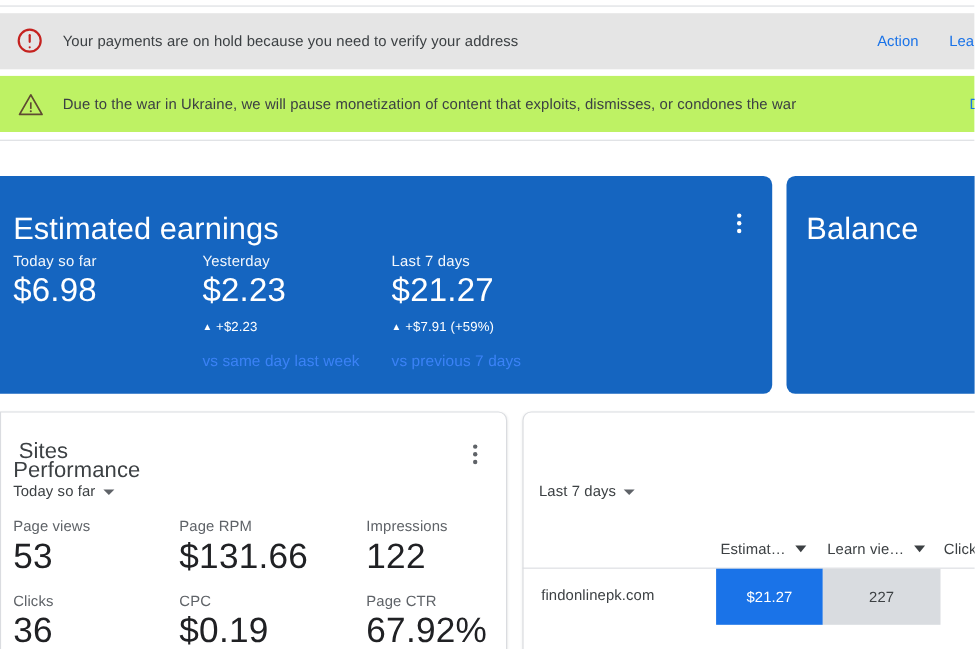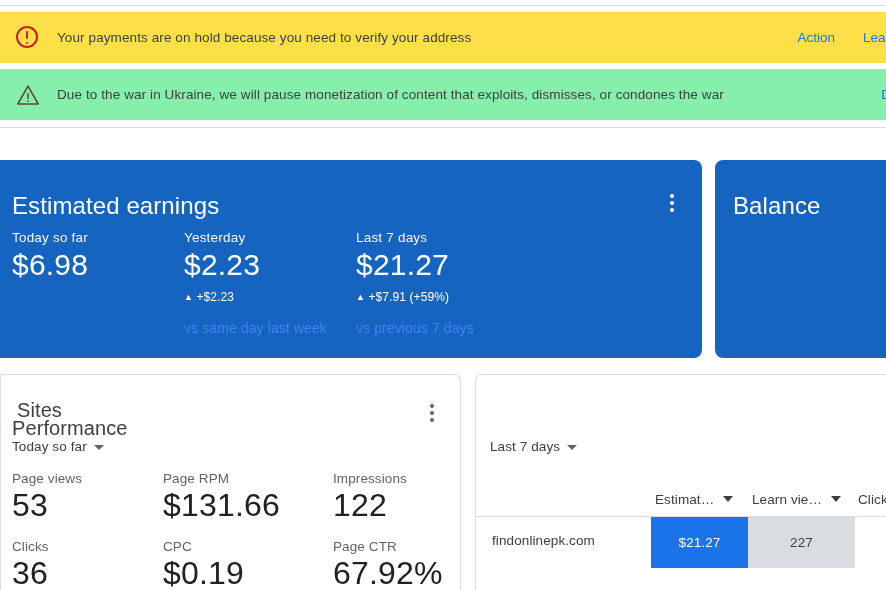--- a/index.html
+++ b/index.html
@@ -15,22 +15,22 @@
   .top-rule {
     position: absolute; left: 0; top: 5px; width: 886px; height: 1px;
     background: #dadce0;
   }
 
   
   .banner {
     position: absolute; left: 0; width: 886px;
     display: flex; align-items: center;
   }
-  .banner-error { top: 12px; height: 51px; background: #fde047; }
-  .banner-warn  { top: 69px; height: 51px; background: #86efac; }
+  .banner-error { top: 12px; height: 51px; background: #e5e5e5; }
+  .banner-warn  { top: 69px; height: 51px; background: #bef264; }
 
   .banner-icon {
     width: 24px; height: 24px; margin-left: 16px;
     flex: 0 0 24px; position: relative;
   }
   .banner-text {
     margin-left: 17px;
     font-size: 13.5px; color: #3c4043; letter-spacing: 0.1px;
     white-space: nowrap;
   }
@@ -59,21 +59,21 @@
     border: 1px solid #dadce0;
     box-shadow: 0 1px 2px rgba(60,64,67,.10);
   }
   .card-blue { background: #1565c0; color: #fff; }
 
   #earnings-card { left: 0; top: 160px; width: 702px; height: 198px;
                    border-top-left-radius: 0; border-bottom-left-radius: 0; }
   #balance-card  { left: 715px; top: 160px; width: 185px; height: 198px; }
 
   .card-title {
-    font-size: 24px; font-weight: 400; color: #fff;
+    font-size: 28px; font-weight: 400; color: #fff;
     letter-spacing: .1px;
   }
   #balance-card  .card-title { position: absolute; left: 18px; top: 32px; }
 
   .kebab {
     position: absolute; width: 18px; height: 22px;
     display: flex; flex-direction: column; align-items: center;
     justify-content: space-between; cursor: pointer; padding: 2px 0;
   }
   .kebab span { width: 4px; height: 4px; border-radius: 50%; display: block; }

